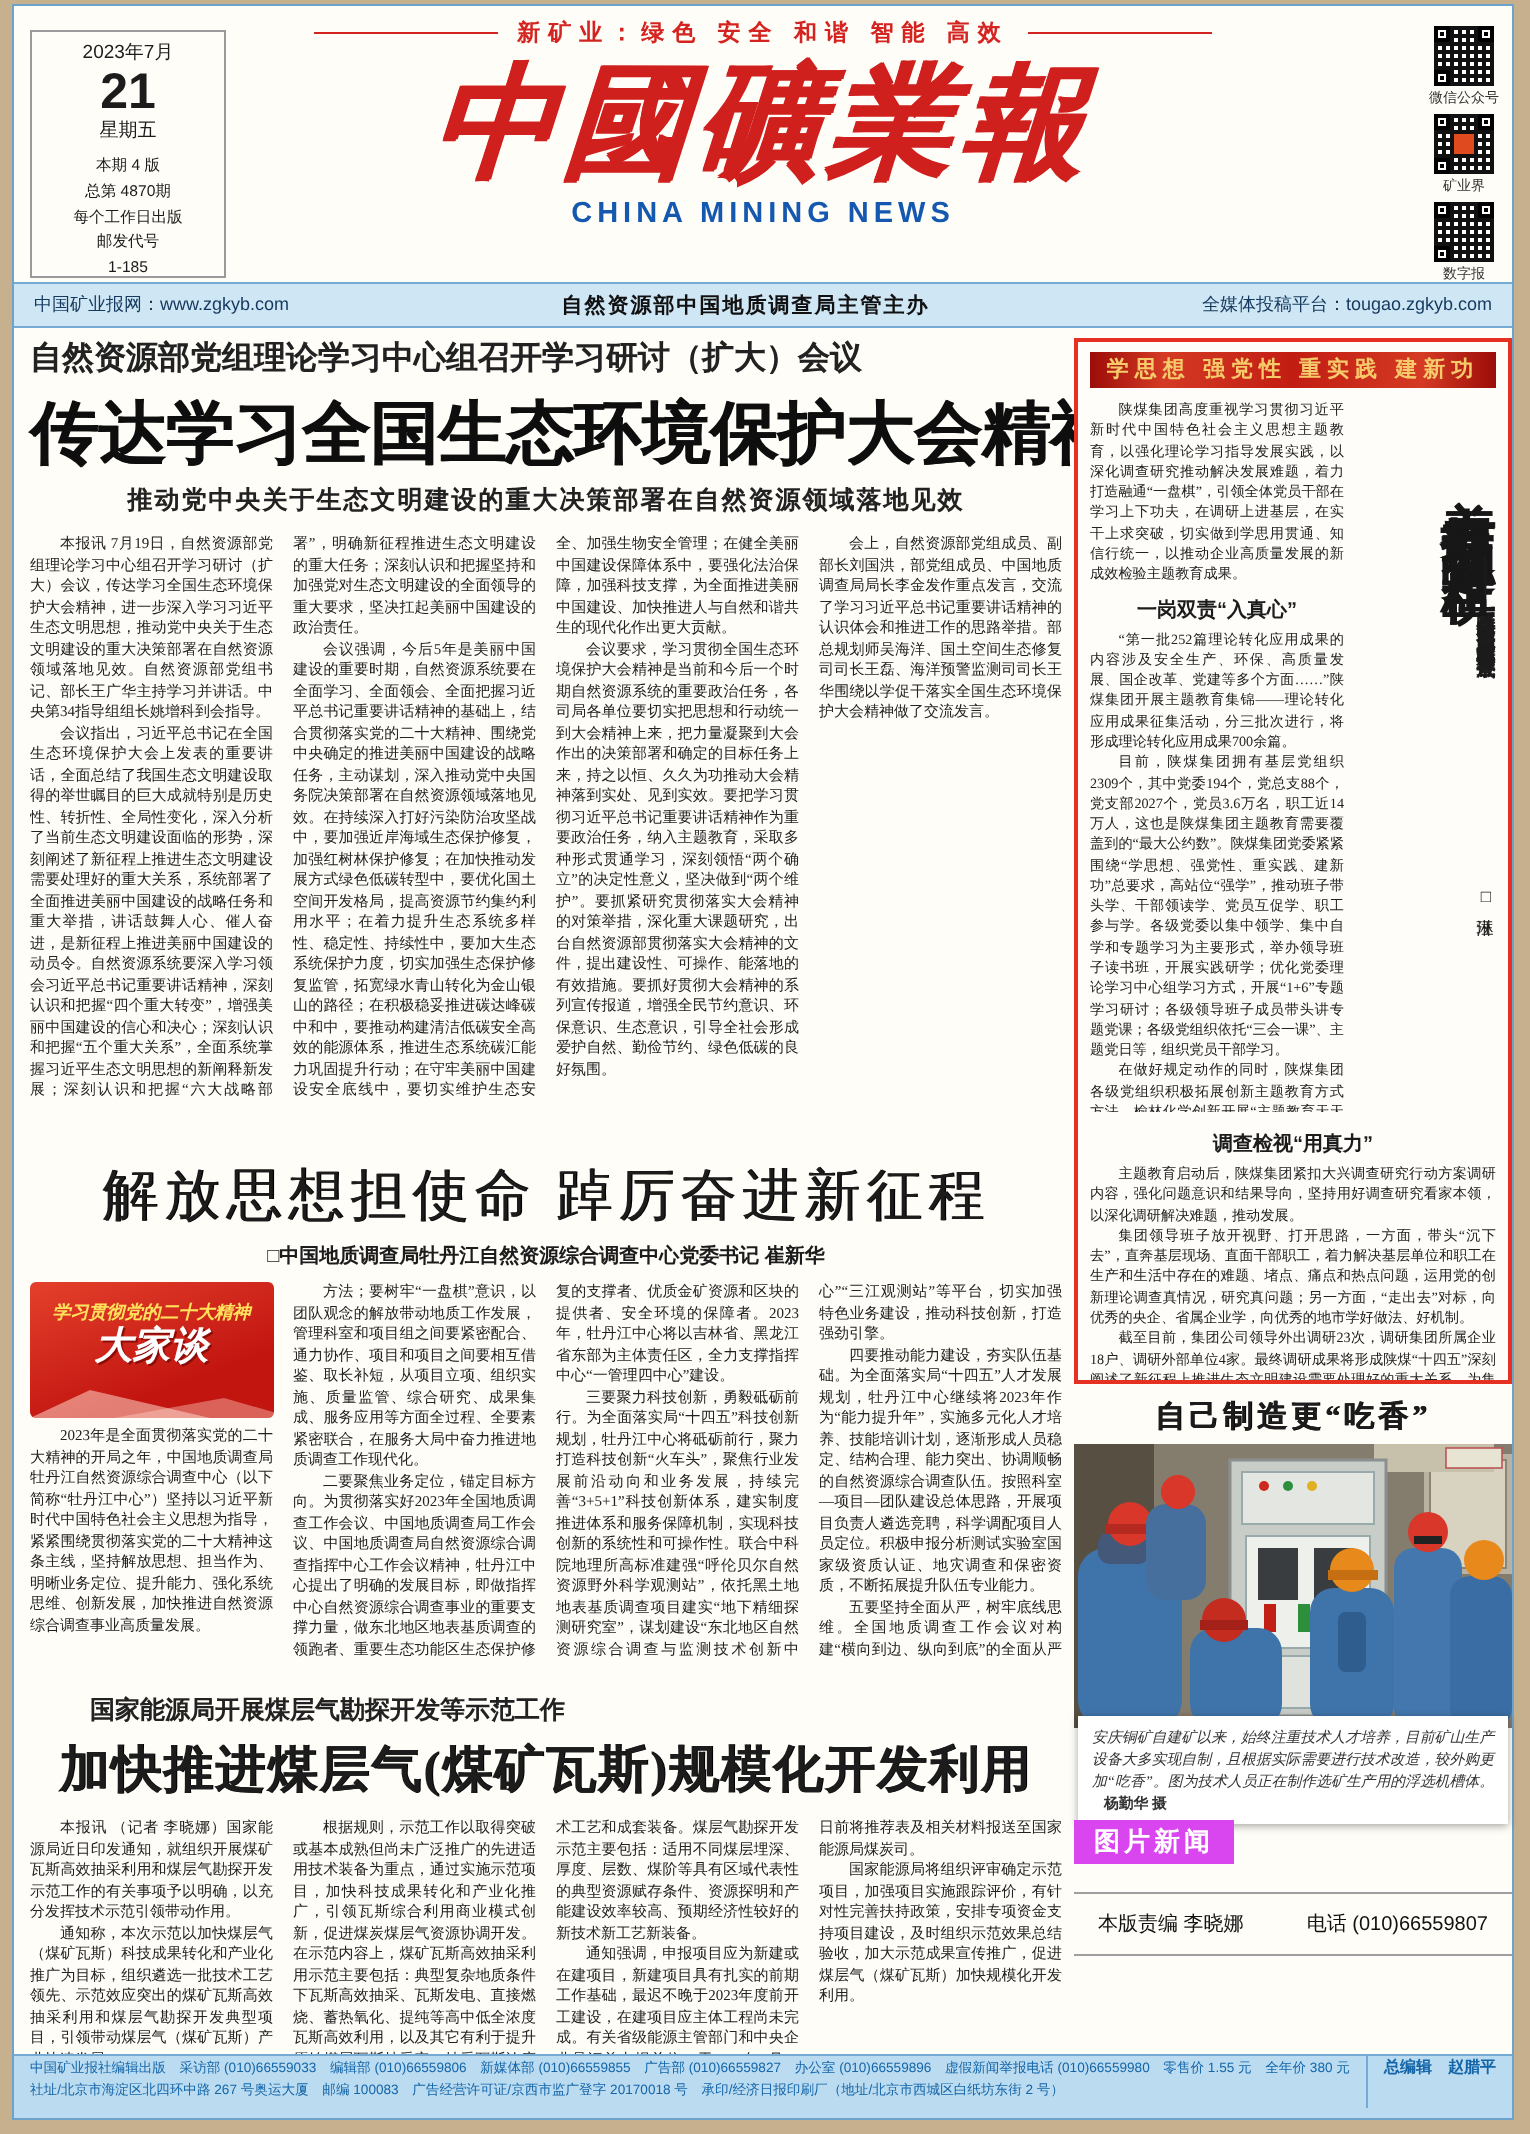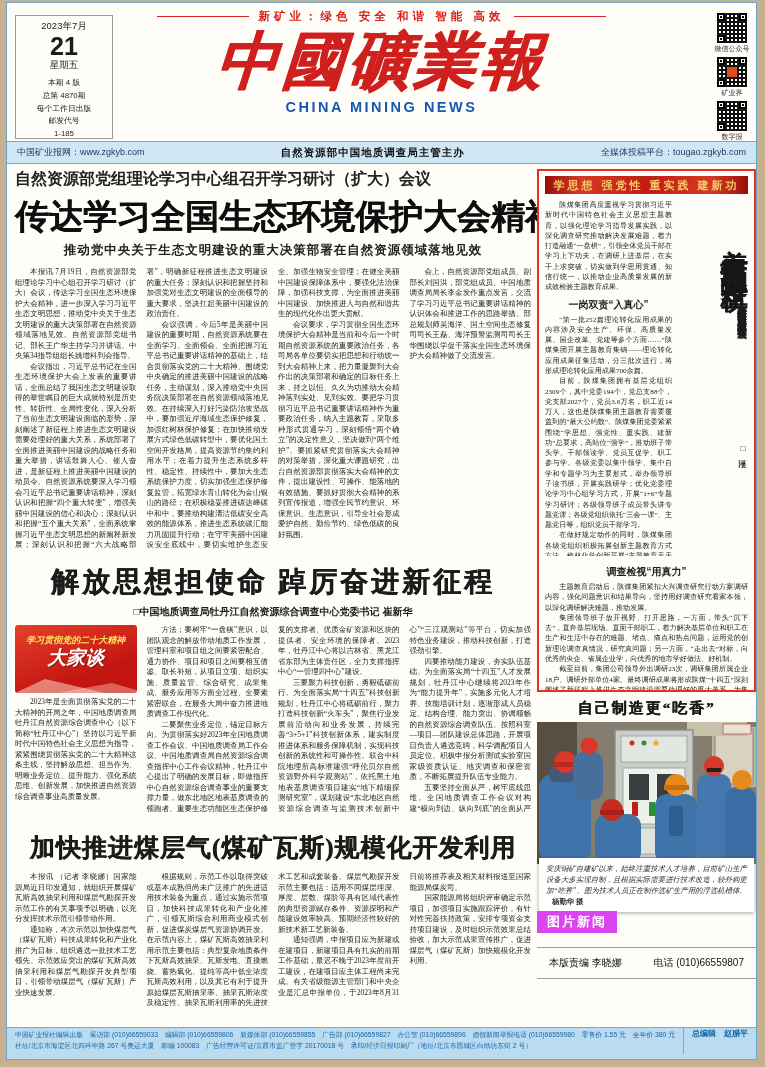--- a/index.html
+++ b/index.html
@@ -48,22 +48,22 @@
   
   .kicker{font-family:"Liberation Sans",sans-serif;font-size:16px;font-weight:bold;color:#222;}
   .a1-head{font-family:"Liberation Sans",sans-serif;font-weight:900;font-size:34px;text-align:center;
            letter-spacing:0px;margin:4px 0 2px;color:#0e0e0e;text-shadow:.6px 0 #0e0e0e;white-space:nowrap;}
   .a1-sub{font-family:"Liberation Sans",sans-serif;font-size:12.5px;font-weight:bold;color:#222;
           text-align:center;margin-bottom:8px;letter-spacing:1px;}
   .body-cols{column-gap:10px;column-fill:auto;overflow:hidden;text-align:justify;}
   .body-cols p{margin:0;text-indent:2em;font-size:7.5px;line-height:1.4;color:#222;}
   .a1-body{column-count:4;height:290px;}
   
-  .a2-head{font-family:"Liberation Serif",serif;font-weight:700;font-size:28px;text-align:center;
-           letter-spacing:3px;margin:6px 0 4px;text-shadow:.6px 0 #000;white-space:nowrap;}
+  .a2-head{font-family:"Liberation Serif",serif;font-weight:400;font-size:28px;text-align:center;
+           letter-spacing:3px;margin:22px 0 4px;text-shadow:.6px 0 #000;white-space:nowrap;}
   .a2-byline{text-align:center;font-size:10px;font-weight:bold;font-family:"Liberation Sans",sans-serif;
              margin-bottom:6px;}
   .a2-body{column-count:4;height:196px;}
   .promo{break-inside:avoid;position:relative;width:100%;height:68px;box-sizing:border-box;
          background:linear-gradient(160deg,#e4402c,#c21510 70%);border-radius:3px;overflow:hidden;
          text-align:center;margin-bottom:4px;}
   .promo-l1{color:#ffe15c;font-size:9px;font-weight:bold;font-style:italic;margin-top:9px;
             font-family:"Liberation Sans",sans-serif;white-space:nowrap;}
   .promo-l2{color:#fff;font-size:19px;font-weight:900;font-style:italic;line-height:1.2;
             font-family:"Liberation Sans",sans-serif;text-shadow:1px 1px #8c0d08;}
@@ -213,20 +213,21 @@
       <p>2023年是全面贯彻落实党的二十大精神的开局之年，中国地质调查局牡丹江自然资源综合调查中心（以下简称“牡丹江中心”）坚持以习近平新时代中国特色社会主义思想为指导，紧紧围绕贯彻落实党的二十大精神这条主线，坚持解放思想、担当作为、明晰业务定位、提升能力、强化系统思维、创新发展，加快推进自然资源综合调查事业高质量发展。</p>
           <p>方法；要树牢“一盘棋”意识，以团队观念的解放带动地质工作发展，管理科室和项目组之间要紧密配合、通力协作、项目和项目之间要相互借鉴、取长补短，从项目立项、组织实施、质量监管、综合研究、成果集成、服务应用等方面全过程、全要素紧密联合，在服务大局中奋力推进地质调查工作现代化。</p>
           <p>二要聚焦业务定位，锚定目标方向。为贯彻落实好2023年全国地质调查工作会议、中国地质调查局工作会议、中国地质调查局自然资源综合调查指挥中心工作会议精神，牡丹江中心提出了明确的发展目标，即做指挥中心自然资源综合调查事业的重要支撑力量，做东北地区地表基质调查的领跑者、重要生态功能区生态保护修复的支撑者、优质金矿资源和区块的提供者、安全环境的保障者。2023年，牡丹江中心将以吉林省、黑龙江省东部为主体责任区，全力支撑指挥中心“一管理四中心”建设。</p>
           <p>三要聚力科技创新，勇毅砥砺前行。为全面落实局“十四五”科技创新规划，牡丹江中心将砥砺前行，聚力打造科技创新“火车头”，聚焦行业发展前沿动向和业务发展，持续完善“3+5+1”科技创新体系，建实制度推进体系和服务保障机制，实现科技创新的系统性和可操作性。联合中科院地理所高标准建强“呼伦贝尔自然资源野外科学观测站”，依托黑土地地表基质调查项目建实“地下精细探测研究室”，谋划建设“东北地区自然资源综合调查与监测技术创新中心”“三江观测站”等平台，切实加强特色业务建设，推动科技创新，打造强劲引擎。</p>
           <p>四要推动能力建设，夯实队伍基础。为全面落实局“十四五”人才发展规划，牡丹江中心继续将2023年作为“能力提升年”，实施多元化人才培养、技能培训计划，逐渐形成人员稳定、结构合理、能力突出、协调顺畅的自然资源综合调查队伍。按照科室—项目—团队建设总体思路，开展项目负责人遴选竞聘，科学调配项目人员定位。积极申报分析测试实验室国家级资质认证、地灾调查和保密资质，不断拓展提升队伍专业能力。</p>
           <p>五要坚持全面从严，树牢底线思维。全国地质调查工作会议对构建“横向到边、纵向到底”的全面从严治党工作体系进行了系统阐述。牡丹江中心要严格落实民主集中制和“三重一大”议事决策程序，提升党委班子依法科学民主决策水平，努力建设学习型、务实型党委班子。要以“时时放心不下”的责任感，落实好党委主体责任、纪委监督责任，班子成员“一岗双责”和党政同责，在严格履职中把好发展方向。</p>
         </div>
     </div>
 
     <div class="a3">
+      <div class="kicker">国家能源局开展煤层气勘探开发等示范工作</div>
       <div class="a3-head">加快推进煤层气(煤矿瓦斯)规模化开发利用</div>
       <div class="body-cols a3-body">
           <p>本报讯 （记者 李晓娜）国家能源局近日印发通知，就组织开展煤矿瓦斯高效抽采利用和煤层气勘探开发示范工作的有关事项予以明确，以充分发挥技术示范引领带动作用。</p>
           <p>通知称，本次示范以加快煤层气（煤矿瓦斯）科技成果转化和产业化推广为目标，组织遴选一批技术工艺领先、示范效应突出的煤矿瓦斯高效抽采利用和煤层气勘探开发典型项目，引领带动煤层气（煤矿瓦斯）产业快速发展。</p>
           <p>根据规则，示范工作以取得突破或基本成熟但尚未广泛推广的先进适用技术装备为重点，通过实施示范项目，加快科技成果转化和产业化推广，引领瓦斯综合利用商业模式创新，促进煤炭煤层气资源协调开发。在示范内容上，煤矿瓦斯高效抽采利用示范主要包括：典型复杂地质条件下瓦斯高效抽采、瓦斯发电、直接燃烧、蓄热氧化、提纯等高中低全浓度瓦斯高效利用，以及其它有利于提升原始煤层瓦斯抽采率、抽采瓦斯浓度及稳定性、抽采瓦斯利用率的先进技术工艺和成套装备。煤层气勘探开发示范主要包括：适用不同煤层埋深、厚度、层数、煤阶等具有区域代表性的典型资源赋存条件、资源探明和产能建设效率较高、预期经济性较好的新技术新工艺新装备。</p>
           <p>通知强调，申报项目应为新建或在建项目，新建项目具有扎实的前期工作基础，最迟不晚于2023年度前开工建设，在建项目应主体工程尚未完成。有关省级能源主管部门和中央企业是汇总申报单位，于2023年8月31日前将推荐表及相关材料报送至国家能源局煤炭司。</p>
           <p>国家能源局将组织评审确定示范项目，加强项目实施跟踪评价，有针对性完善扶持政策，安排专项资金支持项目建设，及时组织示范效果总结验收，加大示范成果宣传推广，促进煤层气（煤矿瓦斯）加快规模化开发利用。</p>
         </div>
     </div>
   </div>

